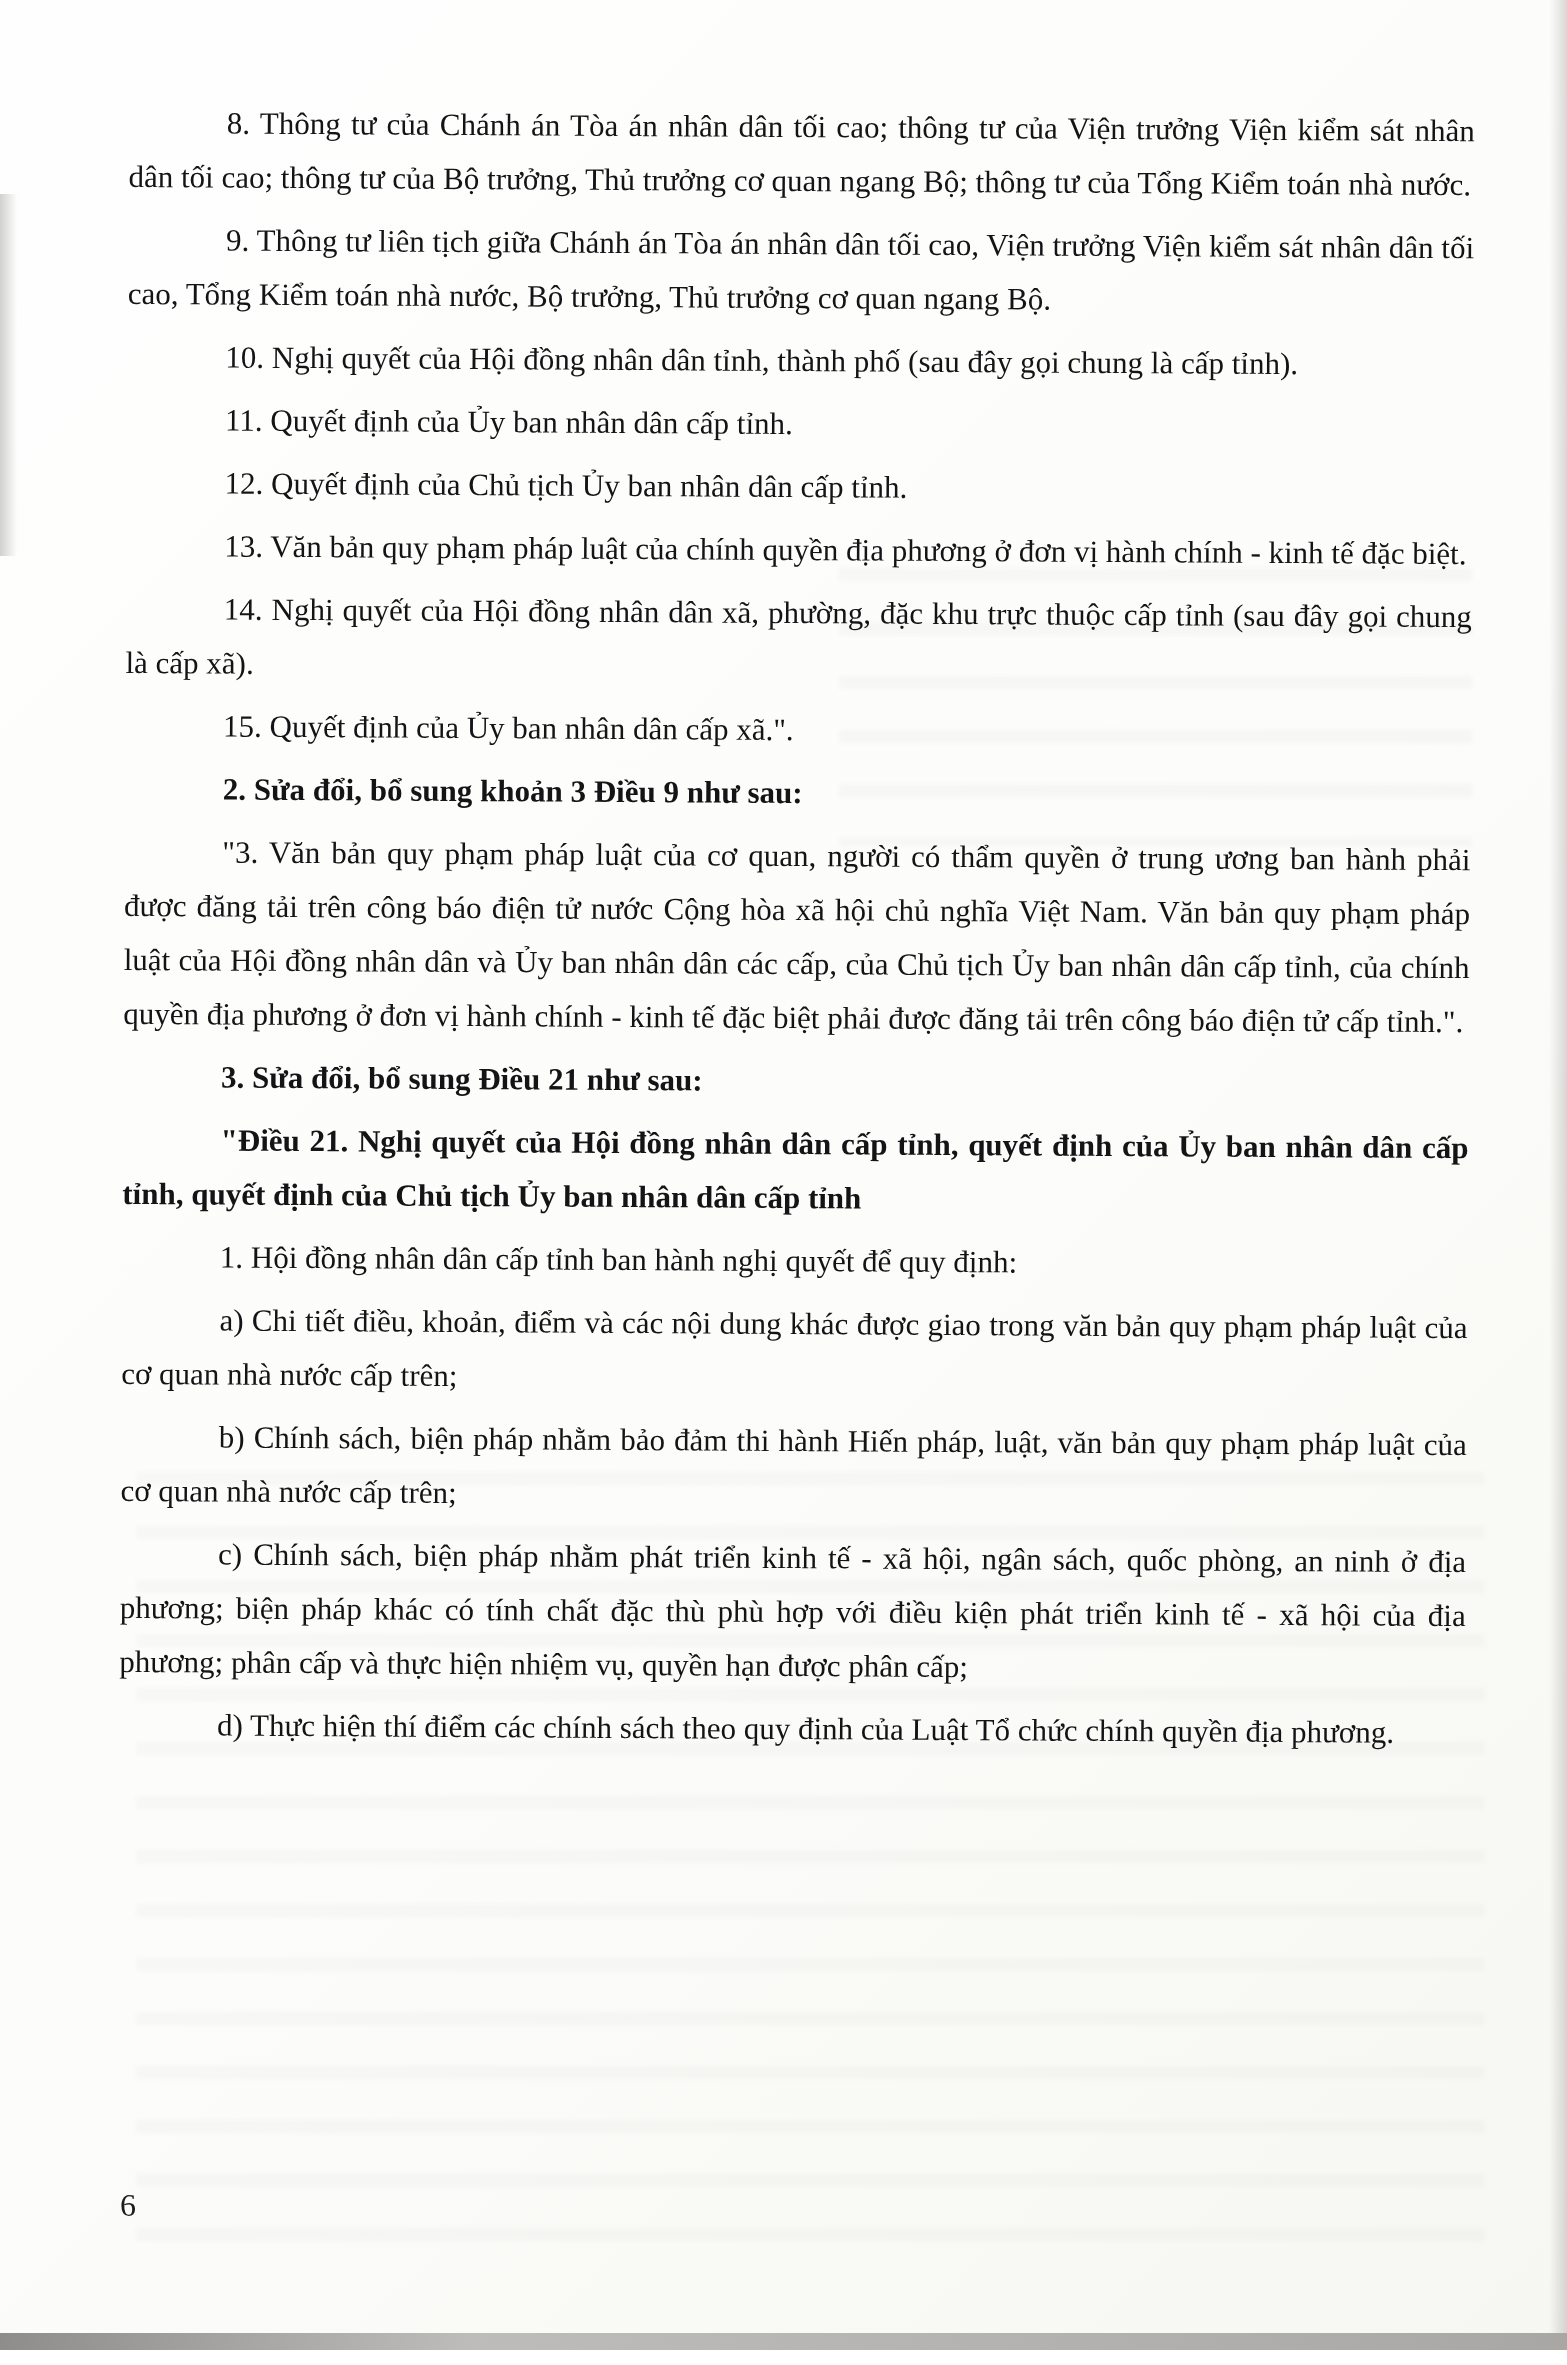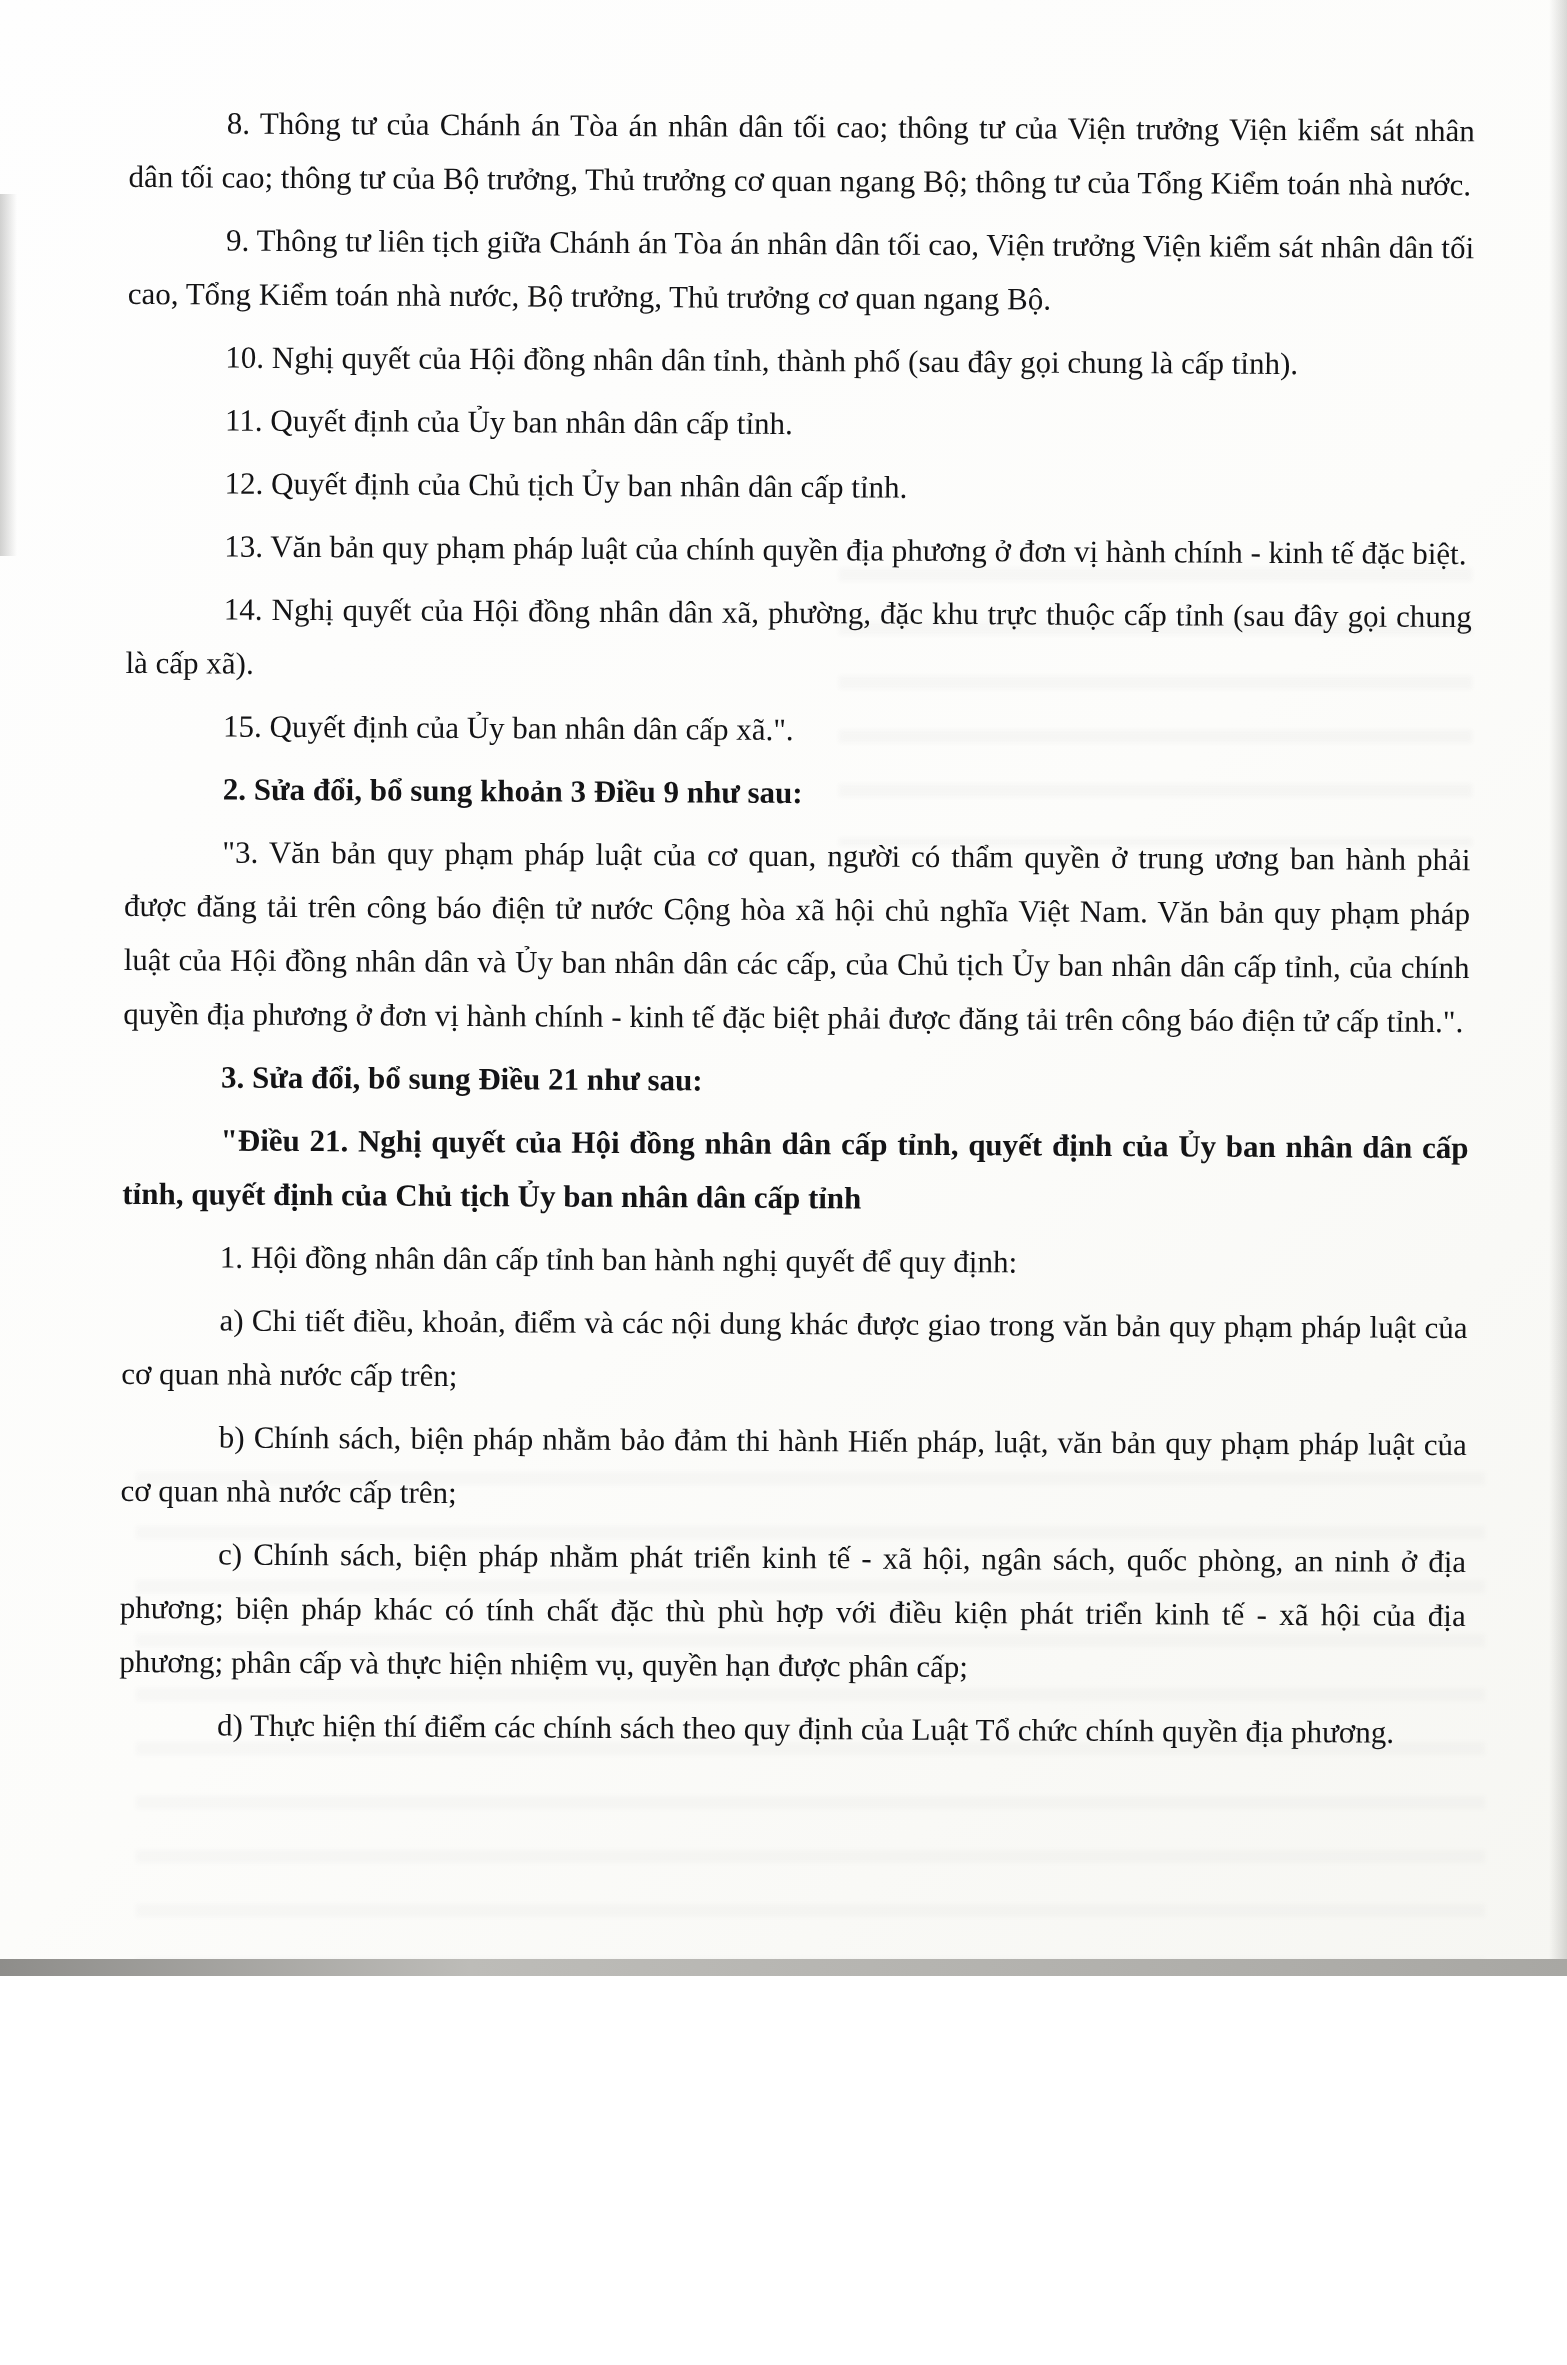--- a/index.html
+++ b/index.html
@@ -1,21 +1,21 @@
 <!DOCTYPE html>
 <html style="font-size:10.3px"><head>
 <meta charset="utf-8">
 <style>
   * { box-sizing: border-box; }
   html, body { margin: 0; padding: 0; background: #ffffff; }
 
   .page {
     position: relative;
     width: 1568px;
-    height: 1976px;
+    height: 2350px;
     overflow: hidden;
     background: linear-gradient(135deg, #fefefe 0%, #fcfcfa 55%, #f6f6f2 100%);
     font-family: "Liberation Serif", "DejaVu Serif", serif;
     color: #18181a;
   }
 
   
   .text-block {
     position: absolute;
     left: 129px;

